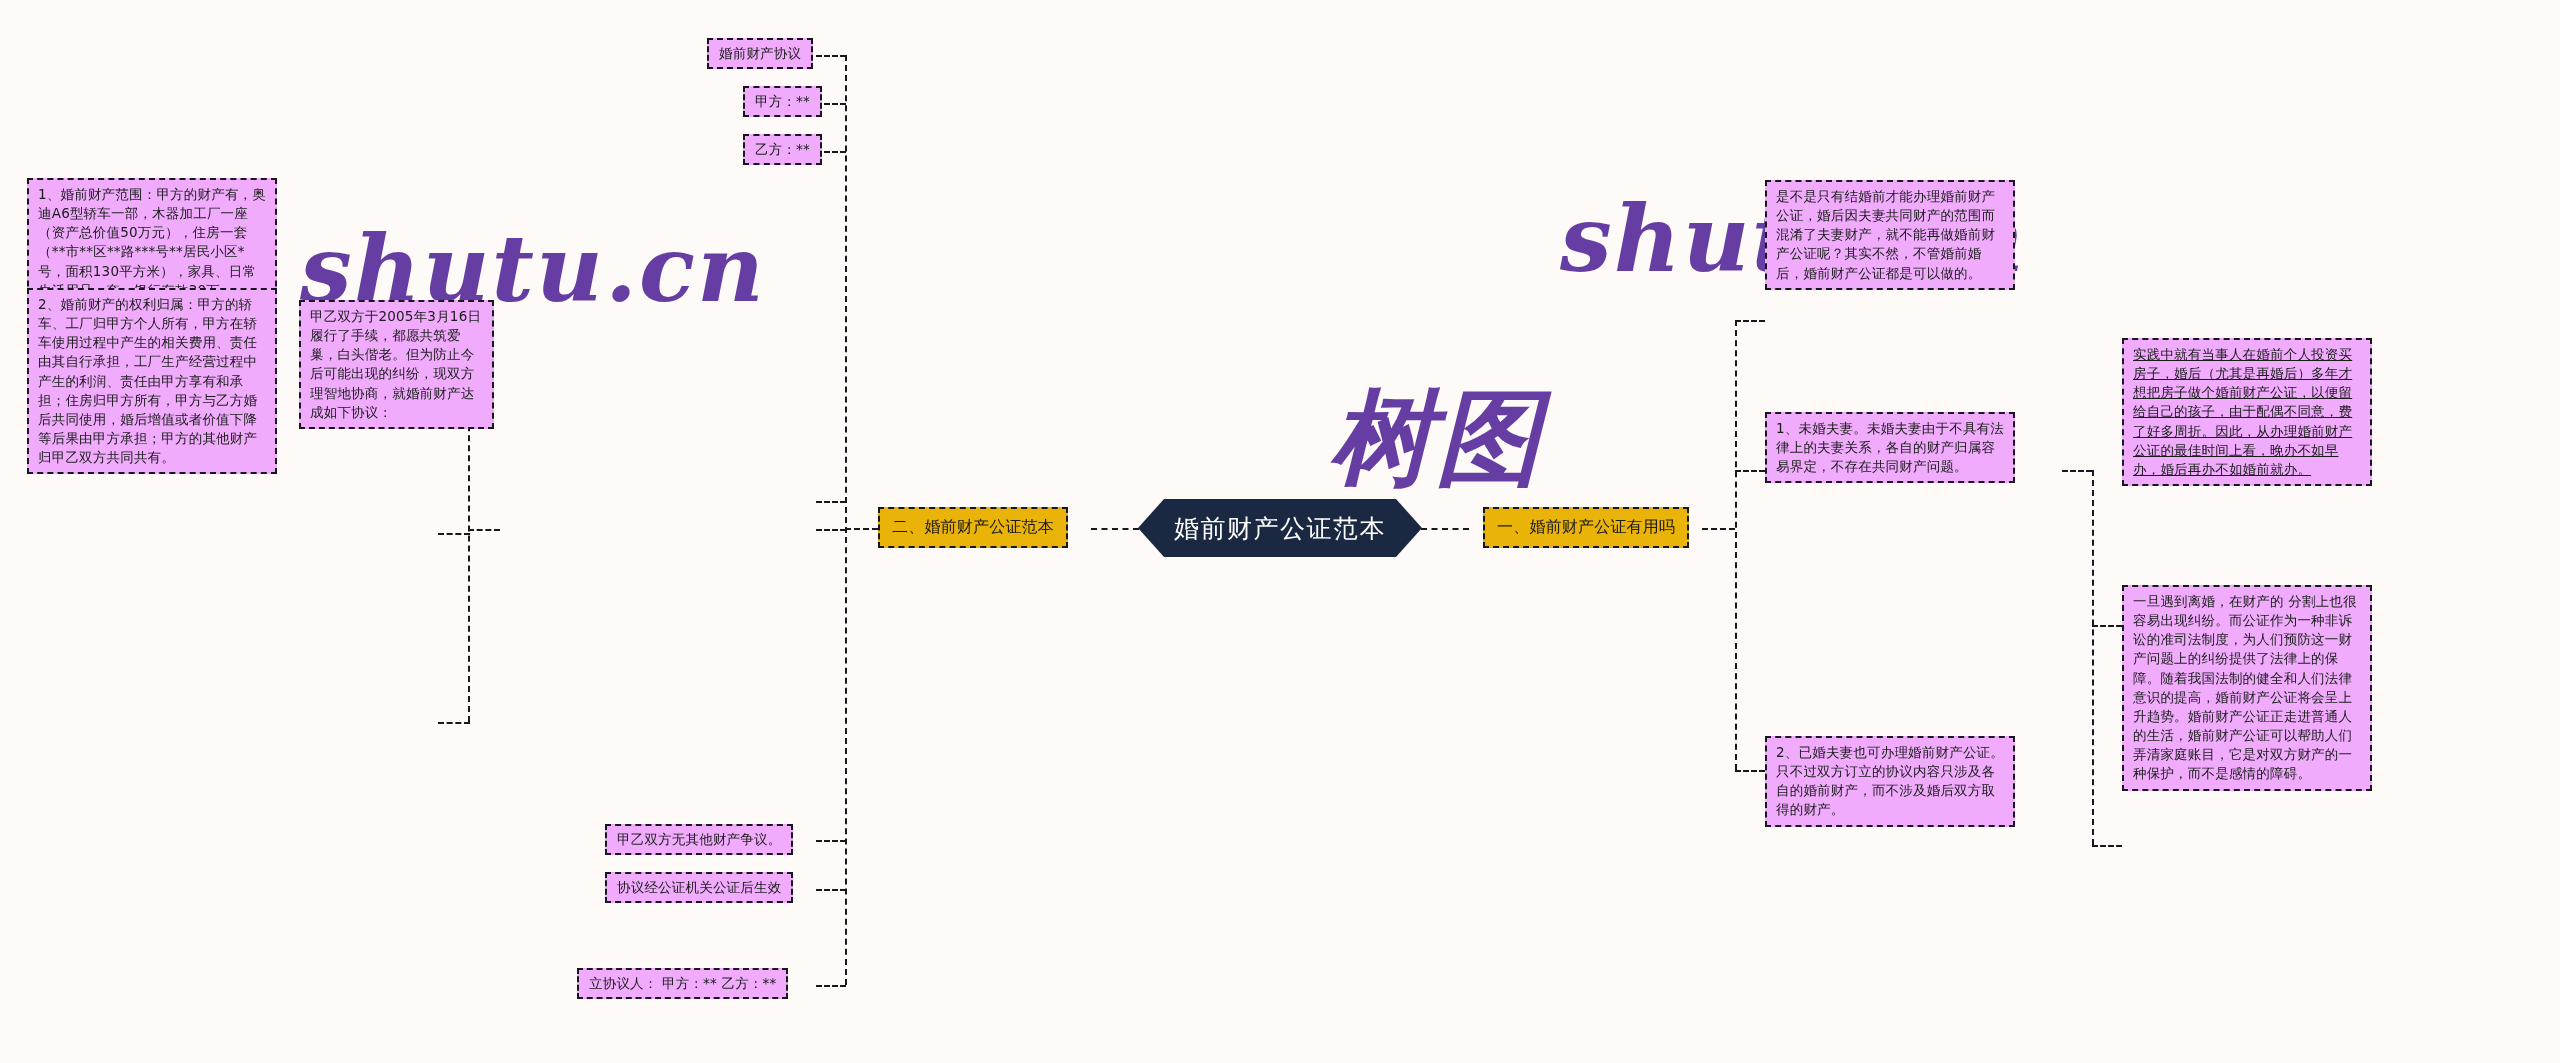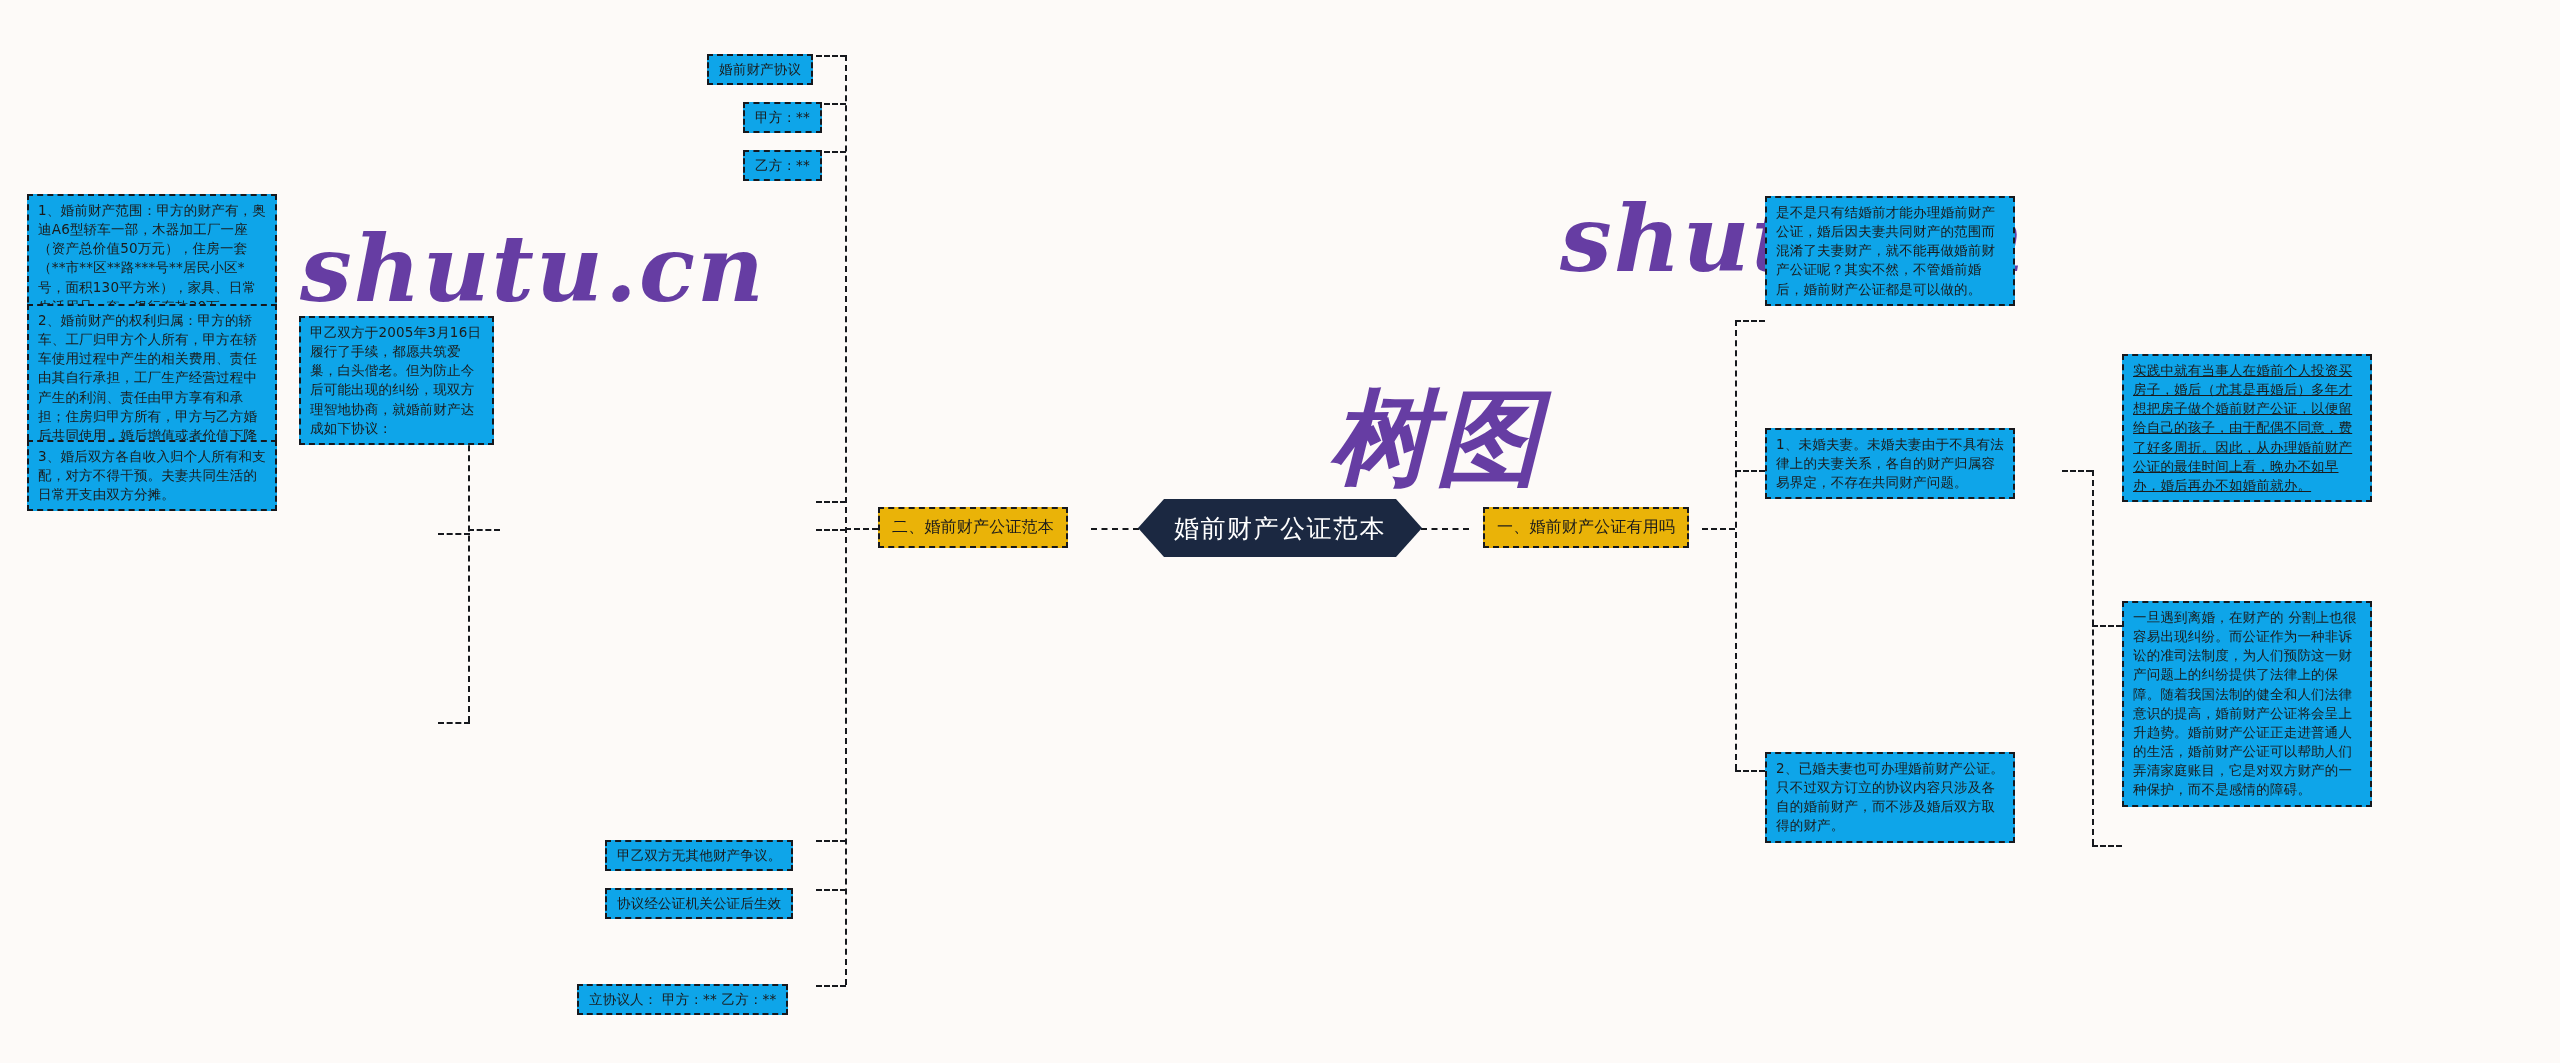--- a/index.html
+++ b/index.html
@@ -59,24 +59,23 @@
   .node {
     position: absolute;
     box-sizing: border-box;
     border: 2px dashed #16181d;
     color: #1b1b1b;
     line-height: 1.42;
     letter-spacing: .2px;
     word-break: break-all;
   }
   .node.lvl3 {
-    background: #0ea5e9;
+    background: #f0abfc;
     padding: 5px 9px;
     font-size: 13.5px;
-    margin-top: 16px;
   }
   .node.lvl3.tight {
     padding: 4px 10px;
     white-space: nowrap;
   }
   .node.lvl2 {
     background: #eab308;
     padding: 7px 12px;
     font-size: 16px;
     white-space: nowrap;
@@ -167,23 +166,20 @@
   </div>
 
   <div class="node lvl3" style="left:27px; top:178px; width:250px;">
     <span>1、婚前财产范围：甲方的财产有，奥迪A6型轿车一部，木器加工厂一座（资产总价值50万元），住房一套（**市**区**路***号**居民小区*号，面积130平方米），家具、日常生活用品一套，银行存款30万。</span>
   </div>
 
   <div class="node lvl3" style="left:27px; top:288px; width:250px;">
     <span>2、婚前财产的权利归属：甲方的轿车、工厂归甲方个人所有，甲方在轿车使用过程中产生的相关费用、责任由其自行承担，工厂生产经营过程中产生的利润、责任由甲方享有和承担；住房归甲方所有，甲方与乙方婚后共同使用，婚后增值或者价值下降等后果由甲方承担；甲方的其他财产归甲乙双方共同共有。</span>
   </div>
 
-  <div class="node lvl3" style="left:27px; top:424px; width:250px;">
-    <span>3、婚后双方各自收入归个人所有和支配，对方不得干预。夫妻共同生活的日常开支由双方分摊。</span>
-  </div>
 
   <div class="node lvl3" style="left:299px; top:300px; width:195px;">
     <span>甲乙双方于2005年3月16日履行了手续，都愿共筑爱巢，白头偕老。但为防止今后可能出现的纠纷，现双方理智地协商，就婚前财产达成如下协议：</span>
   </div>
 
   <div class="node lvl3 tight" style="left:605px; top:824px;">
     <span>甲乙双方无其他财产争议。</span>
   </div>
 
   <div class="node lvl3 tight" style="left:605px; top:872px;">

